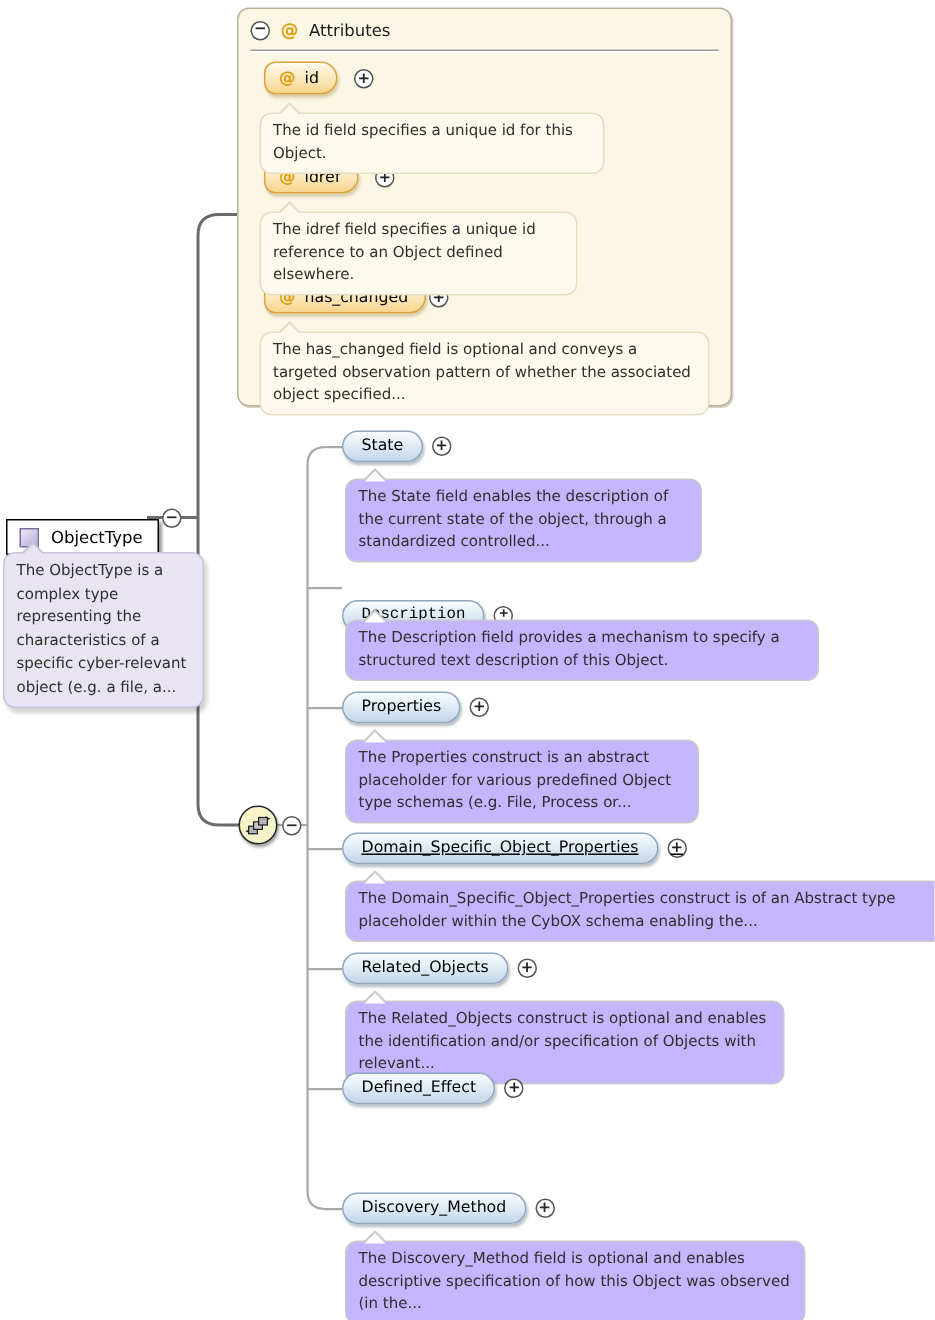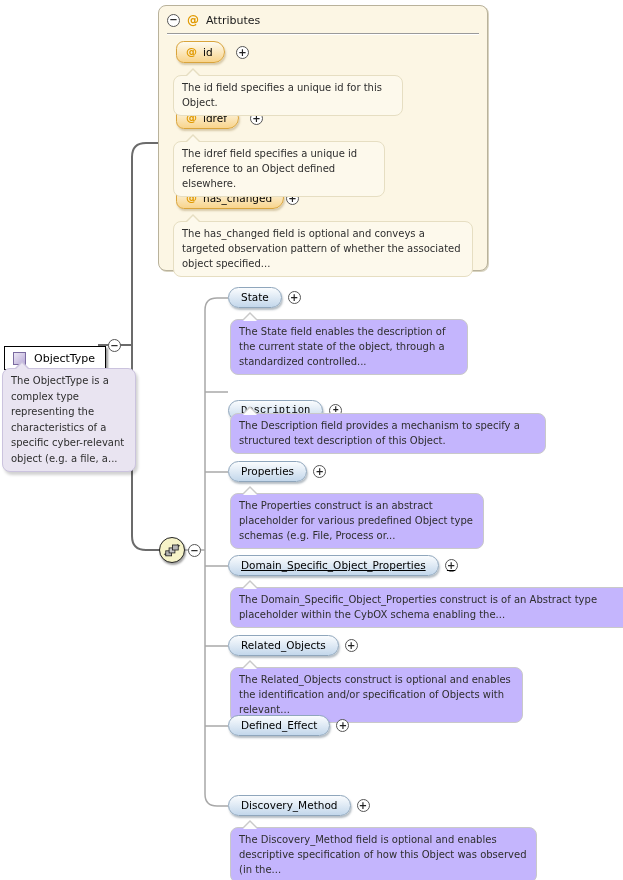--- a/index.html
+++ b/index.html
@@ -155,21 +155,21 @@
   <div class="el-row" style="left:228px; top:400px;font-family:Liberation Mono, monospace;">
     <span class="pill">Description</span>
     <span class="circle-icon">+</span>
   </div>
   <div class="bubble" style="left:230px; top:413px; width:316px;">The Description field provides a mechanism to specify a structured text description of this Object.</div>
 
   <div class="el-row" style="left:228px; top:461px;">
     <span class="pill">Properties</span>
     <span class="circle-icon">+</span>
   </div>
-  <div class="bubble" style="left:230px; top:493px; width:254px;">The Properties construct is an abstract placeholder for various predefined Object type schemas (e.g. File, Process or...</div>
+  <div class="bubble" style="left:230px; top:493px; width:236px;">The Properties construct is an abstract placeholder for various predefined Object type schemas (e.g. File, Process or...</div>
 
   <div class="el-row" style="left:228px; top:555px;text-decoration:underline;">
     <span class="pill">Domain_Specific_Object_Properties</span>
     <span class="circle-icon">+</span>
   </div>
   <div class="bubble" style="left:230px; top:587px; width:435px;">The Domain_Specific_Object_Properties construct is of an Abstract type placeholder within the CybOX schema enabling the...</div>
 
   <div class="el-row" style="left:228px; top:635px;">
     <span class="pill">Related_Objects</span>
     <span class="circle-icon">+</span>

